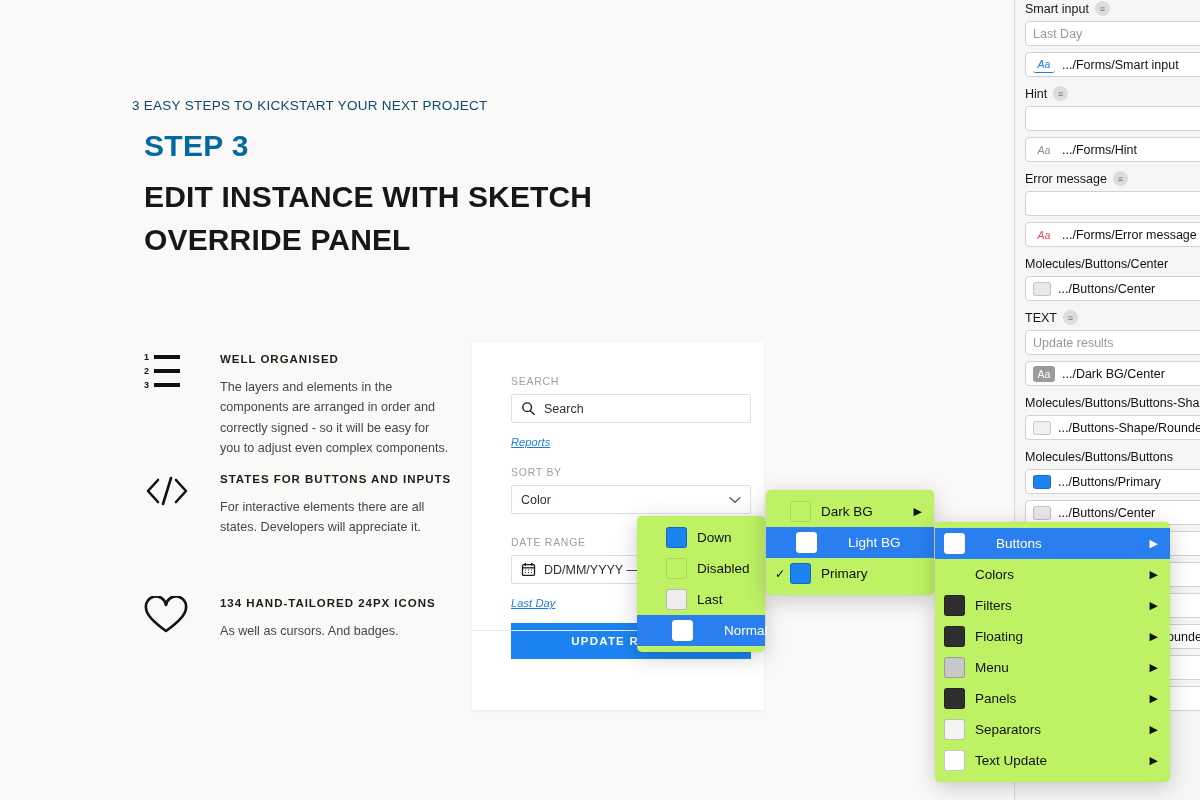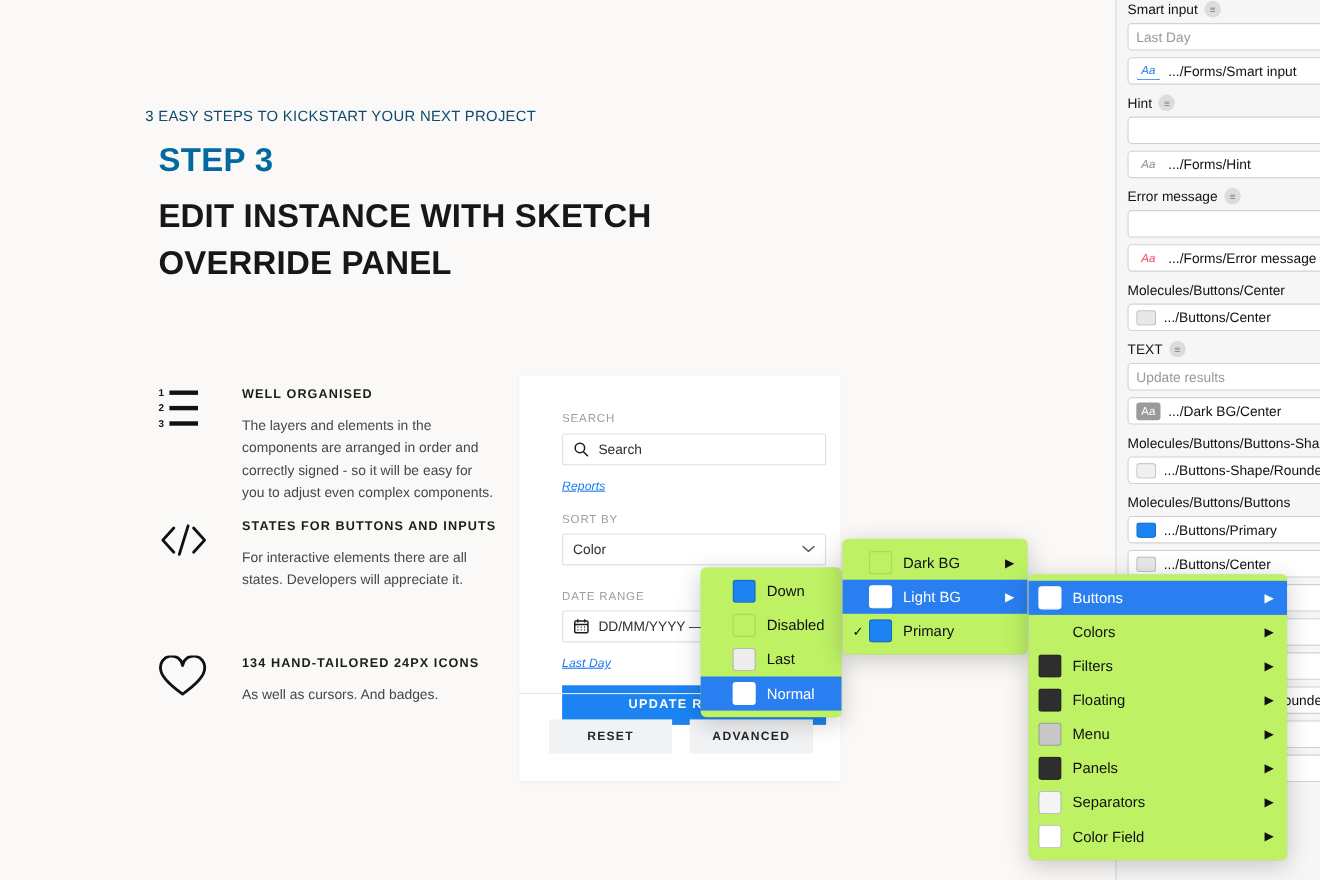--- a/index.html
+++ b/index.html
@@ -84,21 +84,21 @@
   
   .menu {
     position: absolute; background: #bef264; border-radius: 5px;
     box-shadow: 0 5px 22px rgba(0,0,0,.20), 0 0 0 .5px rgba(0,0,0,.06);
     padding: 6px 0; font-size: 13.5px; color: #101010;
   }
   .menu-item {
     display: flex; align-items: center; height: 31px;
     padding: 0 12px 0 9px; white-space: nowrap;
   }
-  .menu-item.sel { background: #2a7ff0; color: #fff; }
+  .menu-item.sel { background: #2a7ff0; color: #fff; gap: 21px; }
   .menu-item .check { width: 15px; font-size: 12px; }
   .menu-item .swatch {
     width: 21px; height: 21px; border-radius: 3px; margin-right: 10px;
     border: 1px solid rgba(0,0,0,.22); flex: none;
   }
   .menu-item.sel .swatch { border-color: #fff; }
   .menu-item .swatch.blank { border-color: rgba(0,0,0,.10); background: transparent; }
   .menu-item .lbl { flex: 1; }
   .menu-item .arrow { margin-left: 20px; font-size: 11px; }
   .menu-item.sel .arrow { color: #fff; }
@@ -254,24 +254,20 @@
       </div>
       <div style="margin-top:9px;">
         <span class="inlinelink">Last Day</span>
       </div>
 
       <div id="btn-update" style="margin-top:12px;">UPDATE RESULTS</div>
     </div>
 
     <div class="divider" style="position:absolute;left:0;top:288px;width:292px;"></div>
 
-    <div style="position:absolute;left:27px;top:312px;width:240px;display:flex;gap:16px;">
-      <div class="ghostbtn" style="flex:1;">RESET</div>
-      <div class="ghostbtn" style="flex:1;">ADVANCED</div>
-    </div>
   </div>
 
   <div id="sk-panel">
       <div class="sk-label">
         <span>Smart input</span>
         <span class="layers-icon">≡</span>
       </div>
       <div class="sk-input">
         <span>Last Day</span>
       </div>
@@ -427,18 +423,18 @@
         <span class="lbl">Panels</span>
         <span class="arrow">▶</span>
       </div>
       <div class="menu-item">
         <span class="swatch" style="background: rgb(244, 244, 244);"></span>
         <span class="lbl">Separators</span>
         <span class="arrow">▶</span>
       </div>
       <div class="menu-item">
         <span class="swatch" style="background: rgb(255, 255, 255);"></span>
-        <span class="lbl">Color Field</span>
+        <span class="lbl">Text Update</span>
         <span class="arrow">▶</span>
       </div>
     </div>
 
 </div>
 
 </body></html>

